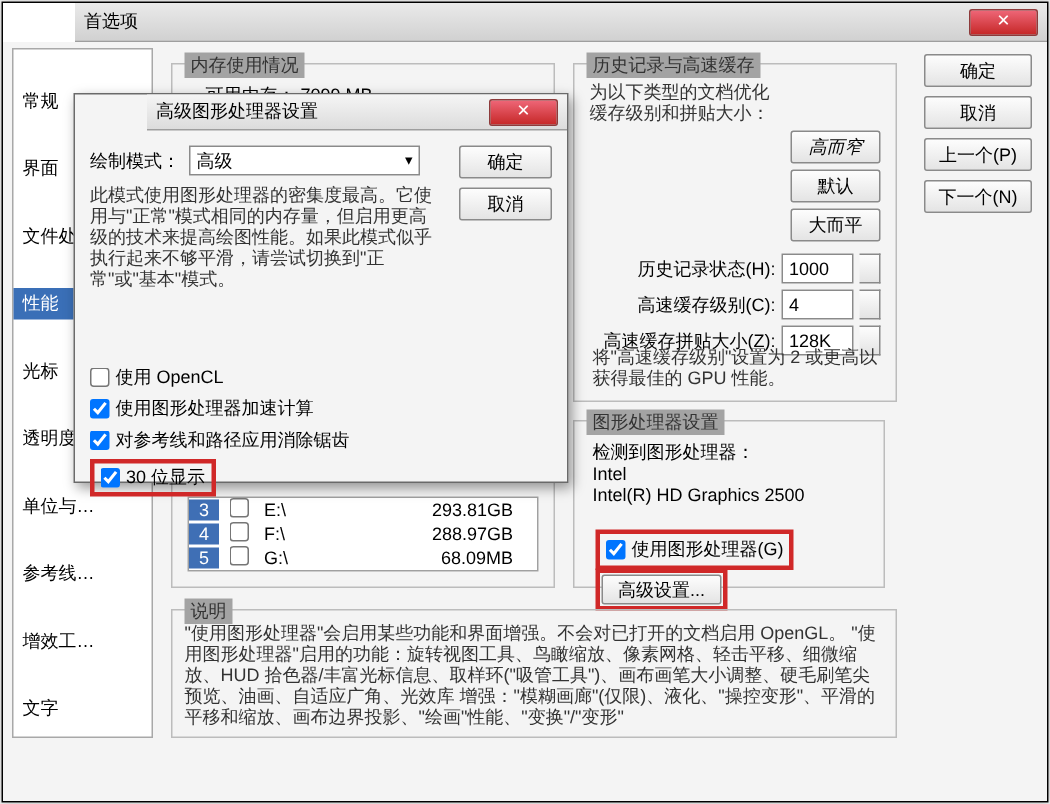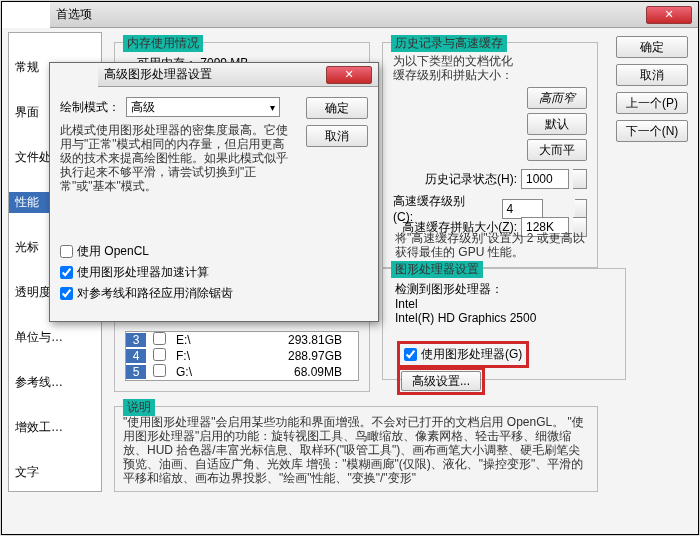--- a/index.html
+++ b/index.html
@@ -13,24 +13,24 @@
   .main-body{position:absolute;left:0;top:26px;right:0;bottom:0;background:#f4f4f4;}
   
   .sidebar{position:absolute;left:6px;top:4px;width:94px;height:460px;background:#fff;border:1px solid #a8a8a8;}
   .sidebar .item{padding:2px 6px;cursor:pointer;white-space:nowrap;overflow:hidden;margin-top:24px;}
   .sidebar .item.sel{background:#3a6fb7;color:#fff;}
   
   .right-col{position:absolute;right:10px;top:8px;width:72px;display:flex;flex-direction:column;gap:6px;}
   .winbtn{height:22px;background:linear-gradient(#fdfdfd,#e4e4e4);border:1px solid #8a8a8a;border-radius:2px;text-align:center;line-height:20px;cursor:pointer;}
   
   .group{position:absolute;border:1px solid #bcbcbc;}
-  .group>.legend{position:absolute;top:-8px;left:8px;background:#14b8a6;padding:0 4px;color:#333;}
+  .group>.legend{position:absolute;top:-8px;left:8px;background:#a3a3a3;padding:0 4px;color:#333;}
   .g-mem  {left:112px;top:14px;width:256px;height:350px;}
   .g-hist {left:380px;top:14px;width:216px;height:226px;}
-  .g-gpu  {left:380px;top:240px;width:244px;height:112px;}
+  .g-gpu  {left:380px;top:252px;width:208px;height:112px;}
   .g-desc {left:112px;top:378px;width:484px;height:86px;}
   
   .mem-label{position:absolute;left:22px;top:12px;}
   .drive-table{position:absolute;left:10px;bottom:10px;right:10px;height:50px;background:#fff;border:1px solid #a0a0a0;}
   .drive-row{display:flex;height:16px;align-items:center;}
   .drive-row .num{width:20px;text-align:center;color:#fff;background:#3f6fb5;}
   .drive-row .cbx{width:26px;text-align:center;}
   .drive-row .col1{width:80px;padding-left:4px;}
   .drive-row .col2{flex:1;text-align:right;padding-right:16px;}
   
@@ -134,21 +134,21 @@
         </div>
       <div class="hist-row" style="top:96px;">
           <div class="small-btn">大而平</div>
         </div>
 
       <div class="hist-row" style="top:126px;">
         <span>历史记录状态(H):</span>
         <span class="numbox">1000</span>
         <span class="spin"></span>
       </div>
-      <div class="hist-row" style="top:150px;gap:32px;">
+      <div class="hist-row" style="top:150px;">
         <span>高速缓存级别(C):</span>
         <span class="numbox">4</span>
         <span class="spin"></span>
       </div>
       <div class="hist-row" style="top:174px;">
         <span>高速缓存拼贴大小(Z):</span>
         <span class="numbox">128K</span>
         <span class="spin"></span>
       </div>
       <div class="hist-note">将"高速缓存级别"设置为 2 或更高以获得最佳的 GPU 性能。</div>
@@ -204,15 +204,19 @@
         <span>使用 OpenCL</span>
       </label>
       <label class="chk">
         <input type="checkbox" checked="" style="">
         <span>使用图形处理器加速计算</span>
       </label>
       <label class="chk">
         <input type="checkbox" checked="" style="">
         <span>对参考线和路径应用消除锯齿</span>
       </label>
+      <label class="chk highlight">
+        <input type="checkbox" checked="" style="">
+        <span>30 位显示</span>
+      </label>
     </div>
   </div>
 </div>
 
 </body></html>

